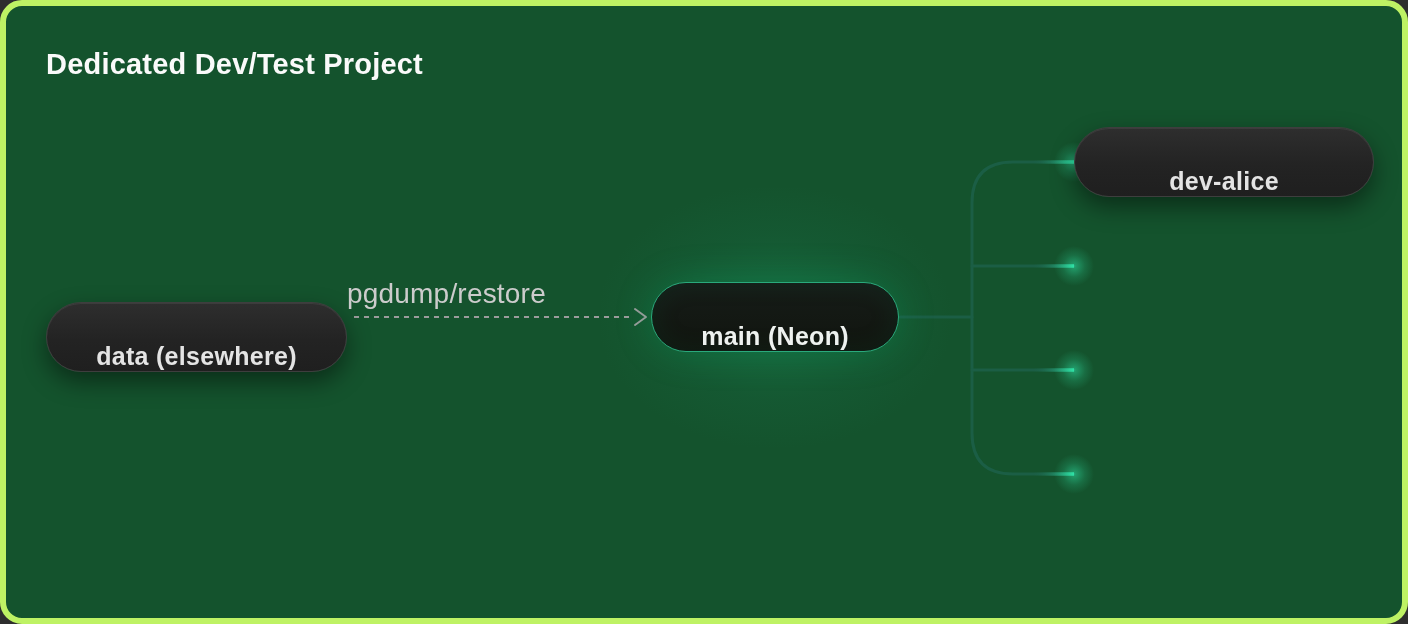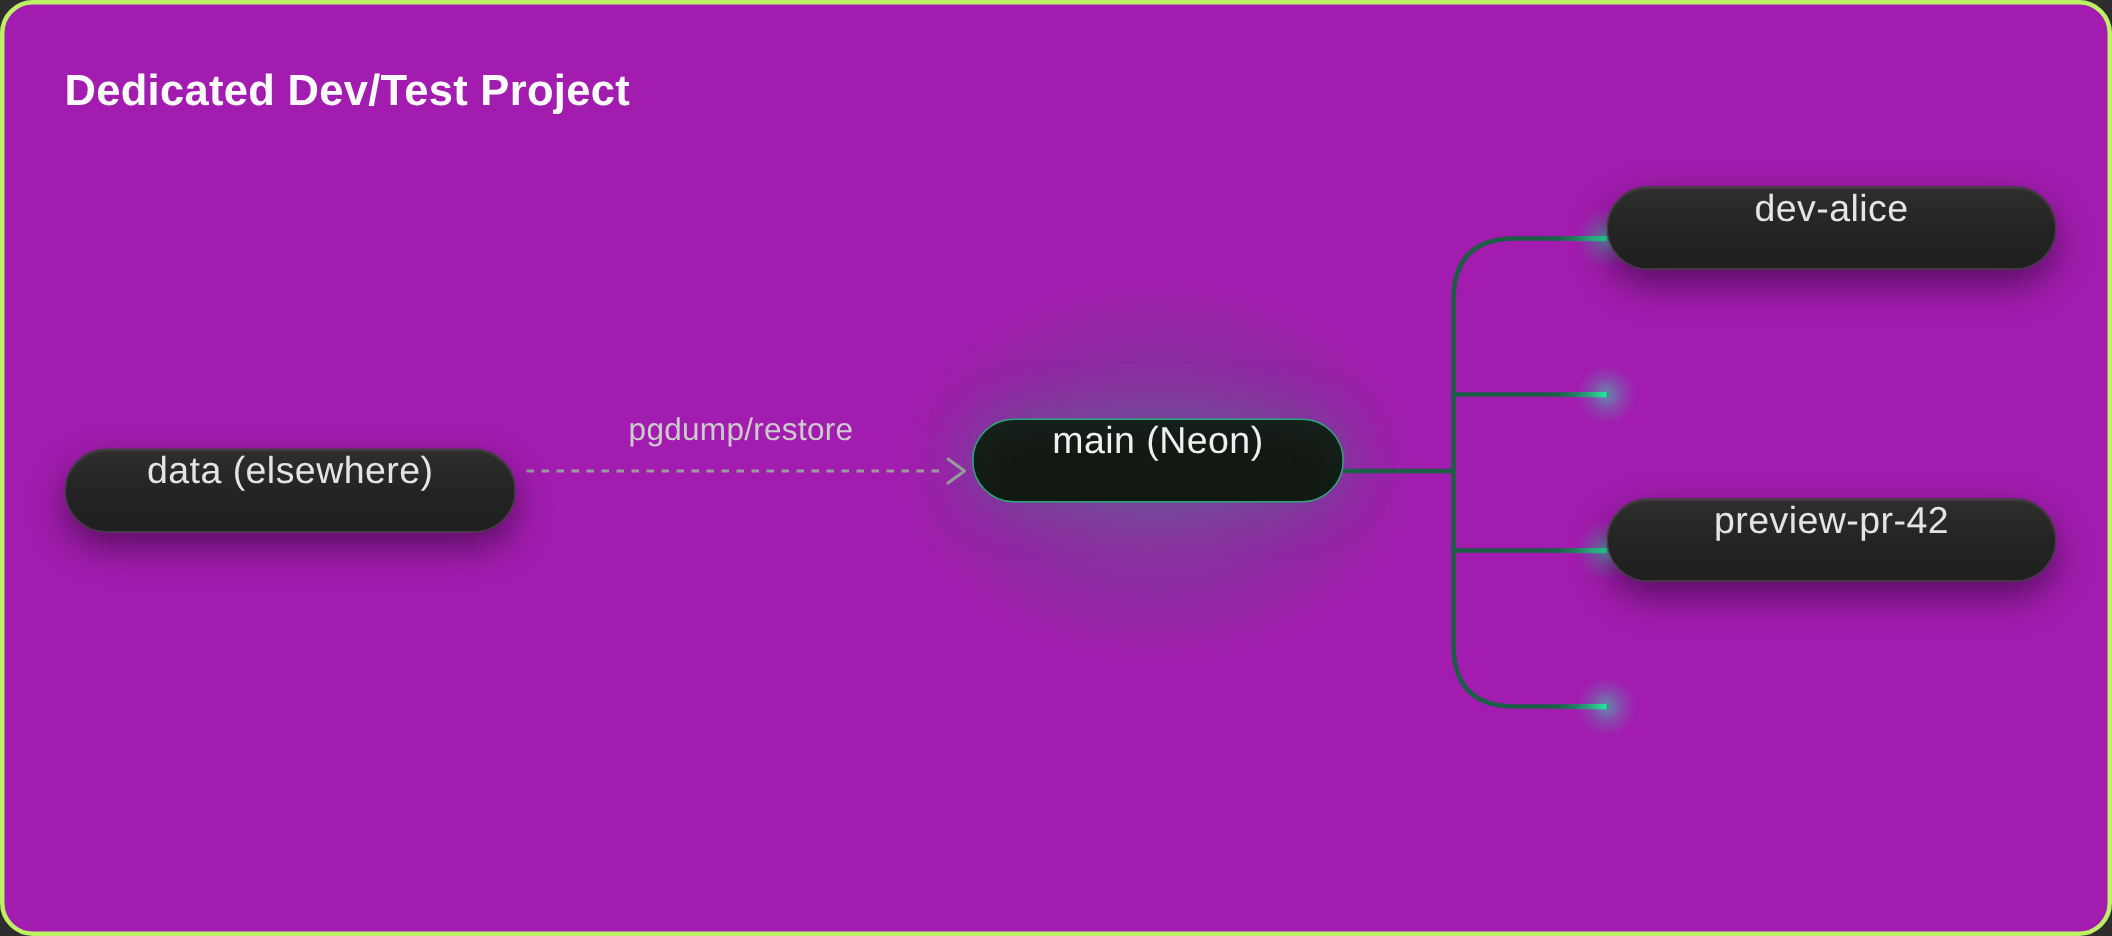--- a/index.html
+++ b/index.html
@@ -9,22 +9,22 @@
   }
   .stage {
     position: relative;
     width: 1408px;
     height: 624px;
     overflow: hidden;
   }
   .panel {
     position: absolute;
     inset: 0;
-    background: #a21caf;
-    border: 3px solid #bef264;
+    background: #14532d;
+    border: 6px solid #bef264;
     border-radius: 22px;
   }
   .panel-title {
     position: absolute;
     left: 40px;
     top: 42px;
     font-size: 29px;
     font-weight: 600;
     letter-spacing: 0.2px;
     color: #fafafa;
@@ -43,53 +43,54 @@
     pointer-events: none;
   }
   .connector-layer {
     position: absolute;
     inset: 0;
     width: 1408px;
     height: 624px;
   }
   .node {
     position: absolute;
-    height: 56px;
+    height: 70px;
     border-radius: 35px;
     display: flex;
-    align-items: flex-start;
+    align-items: flex-end;
     justify-content: center;
     font-size: 25px;
     letter-spacing: 0.3px;
     color: #e4e4e4;
     background: linear-gradient(180deg, #2e2e2e 0%, #232323 55%, #1f1f1f 100%);
     border: 1px solid #3e3e3e;
     box-shadow: inset 0 1px 0 rgba(255,255,255,0.07), 0 10px 24px rgba(0,0,0,0.45);
+    font-weight: bold;
   }
   .node-data      { left: 40px;  top: 276px; width: 301px; margin-top: 20px; }
   .node-main {
     left: 645px; top: 276px; width: 248px;
     background: linear-gradient(180deg, #161c18 0%, #11150f 100%);
     border: 1.5px solid #2aa97c;
     box-shadow: 0 0 38px rgba(0, 190, 120, 0.22),
                 inset 0 0 26px rgba(0, 120, 75, 0.12);
     color: #eef2ef;
   }
   .node-branch    { left: 1068px; width: 300px; }
   .node-dev-alice       { top: 121px; }
   .node-dev-bob         { top: 225px; }
   .node-preview-pr-42   { top: 329px; }
   .node-qa-metrics-test { top: 433px; }
   .transfer-label {
     position: absolute;
     left: 341px;
     top: 272px;
     width: 300px;
-    text-align: center;
-    font-size: 21px;
+    text-align: left;
+    font-size: 28px;
     color: #cccccc;
     letter-spacing: 0.2px;
   }
 </style>
 </head>
 <body>
 
 <div class="stage">
   <div class="panel">
 
@@ -142,19 +143,16 @@
 
     <div class="node node-main">
       <span>main (Neon)</span>
     </div>
 
     <div class="node node-branch node-dev-alice">
       <span>dev-alice</span>
     </div>
 
 
-    <div class="node node-branch node-preview-pr-42">
-      <span>preview-pr-42</span>
-    </div>
 
 
   </div>
 </div>
 
 </body></html>

